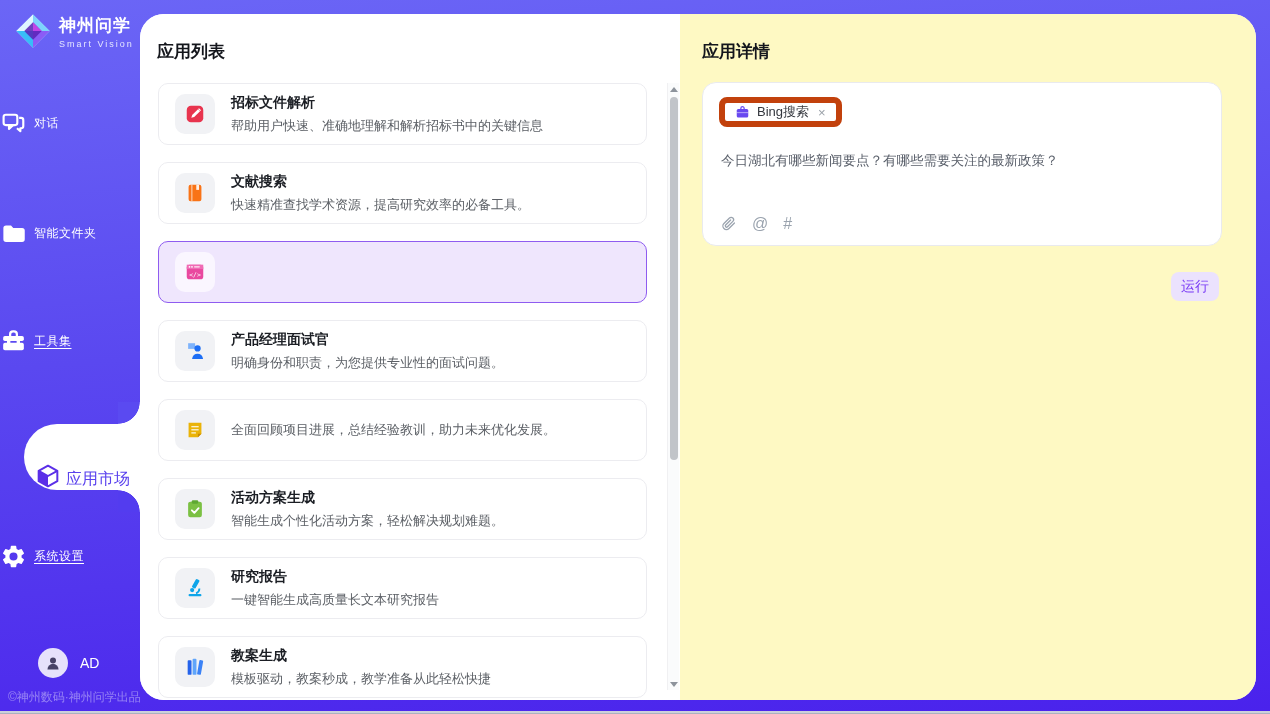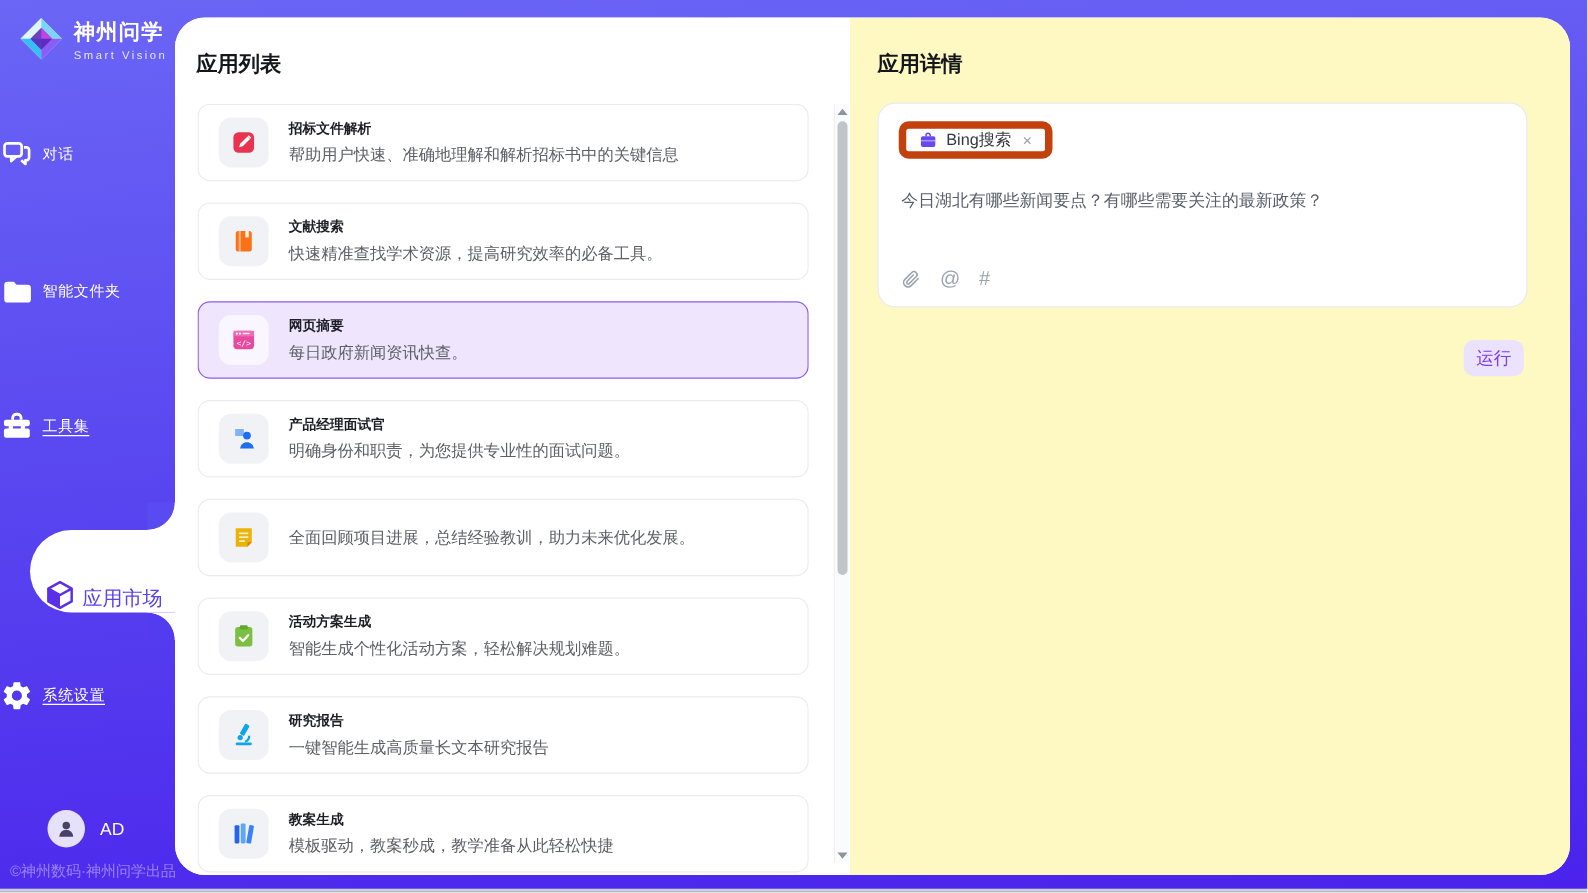--- a/index.html
+++ b/index.html
@@ -37,21 +37,21 @@
 
   
   .list-panel { position:relative; width:540px; height:100%; background:#fff; }
   .panel-title { position:absolute; top:26px; left:17px; font-size:17px; font-weight:bold; color:#14161c; }
   .cards { position:absolute; top:69px; left:18px; right:33px; bottom:0; overflow:hidden; }
   .card { position:relative; height:62px; margin-bottom:17px; background:#fff; border:1px solid #ececf0; border-radius:10px;
     display:flex; align-items:center; padding-left:16px; gap:16px; cursor:pointer; }
   .card.selected { background:#efe6fd; border:1px solid #8f5cf0; }
   .card-icon { width:40px; height:40px; border-radius:10px; background:#f1f2f5; display:flex; align-items:center; justify-content:center; flex:none; }
   .card.selected .card-icon { background:#faf6ff; }
-  .card-title { font-size:11px; font-weight:bold; color:#1b1e24; margin-bottom:5px; }
+  .card-title { font-size:14px; font-weight:bold; color:#1b1e24; margin-bottom:5px; }
   .card-desc { font-size:13px; color:#5c6066; white-space:nowrap; }
 
   .scrollbar { position:absolute; top:69px; bottom:10px; right:1px; width:12px; background:#fafbfc; border-left:1px solid #f0f0f2; }
   .scroll-btn { position:absolute; left:0; width:12px; height:12px; display:flex; align-items:center; justify-content:center; cursor:pointer; }
   .scroll-up { top:0; } .scroll-down { bottom:0; }
   .tri-up { width:0; height:0; border-left:4px solid transparent; border-right:4px solid transparent; border-bottom:5px solid #8d939c; }
   .tri-down { width:0; height:0; border-left:4px solid transparent; border-right:4px solid transparent; border-top:5px solid #8d939c; }
   .scroll-thumb { position:absolute; left:2px; top:14px; width:8px; height:363px; border-radius:4px; background:#c1c4c9; cursor:grab; }
 
   
@@ -202,24 +202,20 @@
           <div class="card-icon">
             <svg width="22" height="22" viewBox="0 0 24 24">
               <rect x="3" y="4" width="18" height="16" rx="3.2" fill="#e9489f"></rect>
               <rect x="3" y="4" width="18" height="4.8" fill="#f06bb5"></rect>
               <circle cx="6" cy="6.4" r=".95" fill="#fff"></circle>
               <circle cx="8.7" cy="6.4" r=".95" fill="#fff"></circle>
               <rect x="10.9" y="5.7" width="6.4" height="1.3" rx=".65" fill="#fff" opacity=".85"></rect>
               <text x="12" y="17" font-size="7" fill="#fff" text-anchor="middle" font-family="DejaVu Sans Mono, monospace">&lt;/&gt;</text>
             </svg>
           </div>
-          <div class="card-text">
-            <div class="card-title">网页摘要</div>
-            <div class="card-desc">每日政府新闻资讯快查。</div>
-          </div>
         </div>
 
         <div class="card">
           <div class="card-icon">
             <svg width="22" height="22" viewBox="0 0 24 24">
               <path d="M4.5 3.5h7.6v6.2H4.5z" fill="#7eb3fb"></path>
               <circle cx="14.8" cy="9.2" r="3.4" fill="#1d6ef5"></circle>
               <path d="M8.8 20.6c.4-3.4 2.9-5.5 6-5.5s5.6 2.1 6 5.5z" fill="#1d6ef5"></path>
             </svg>
           </div>

